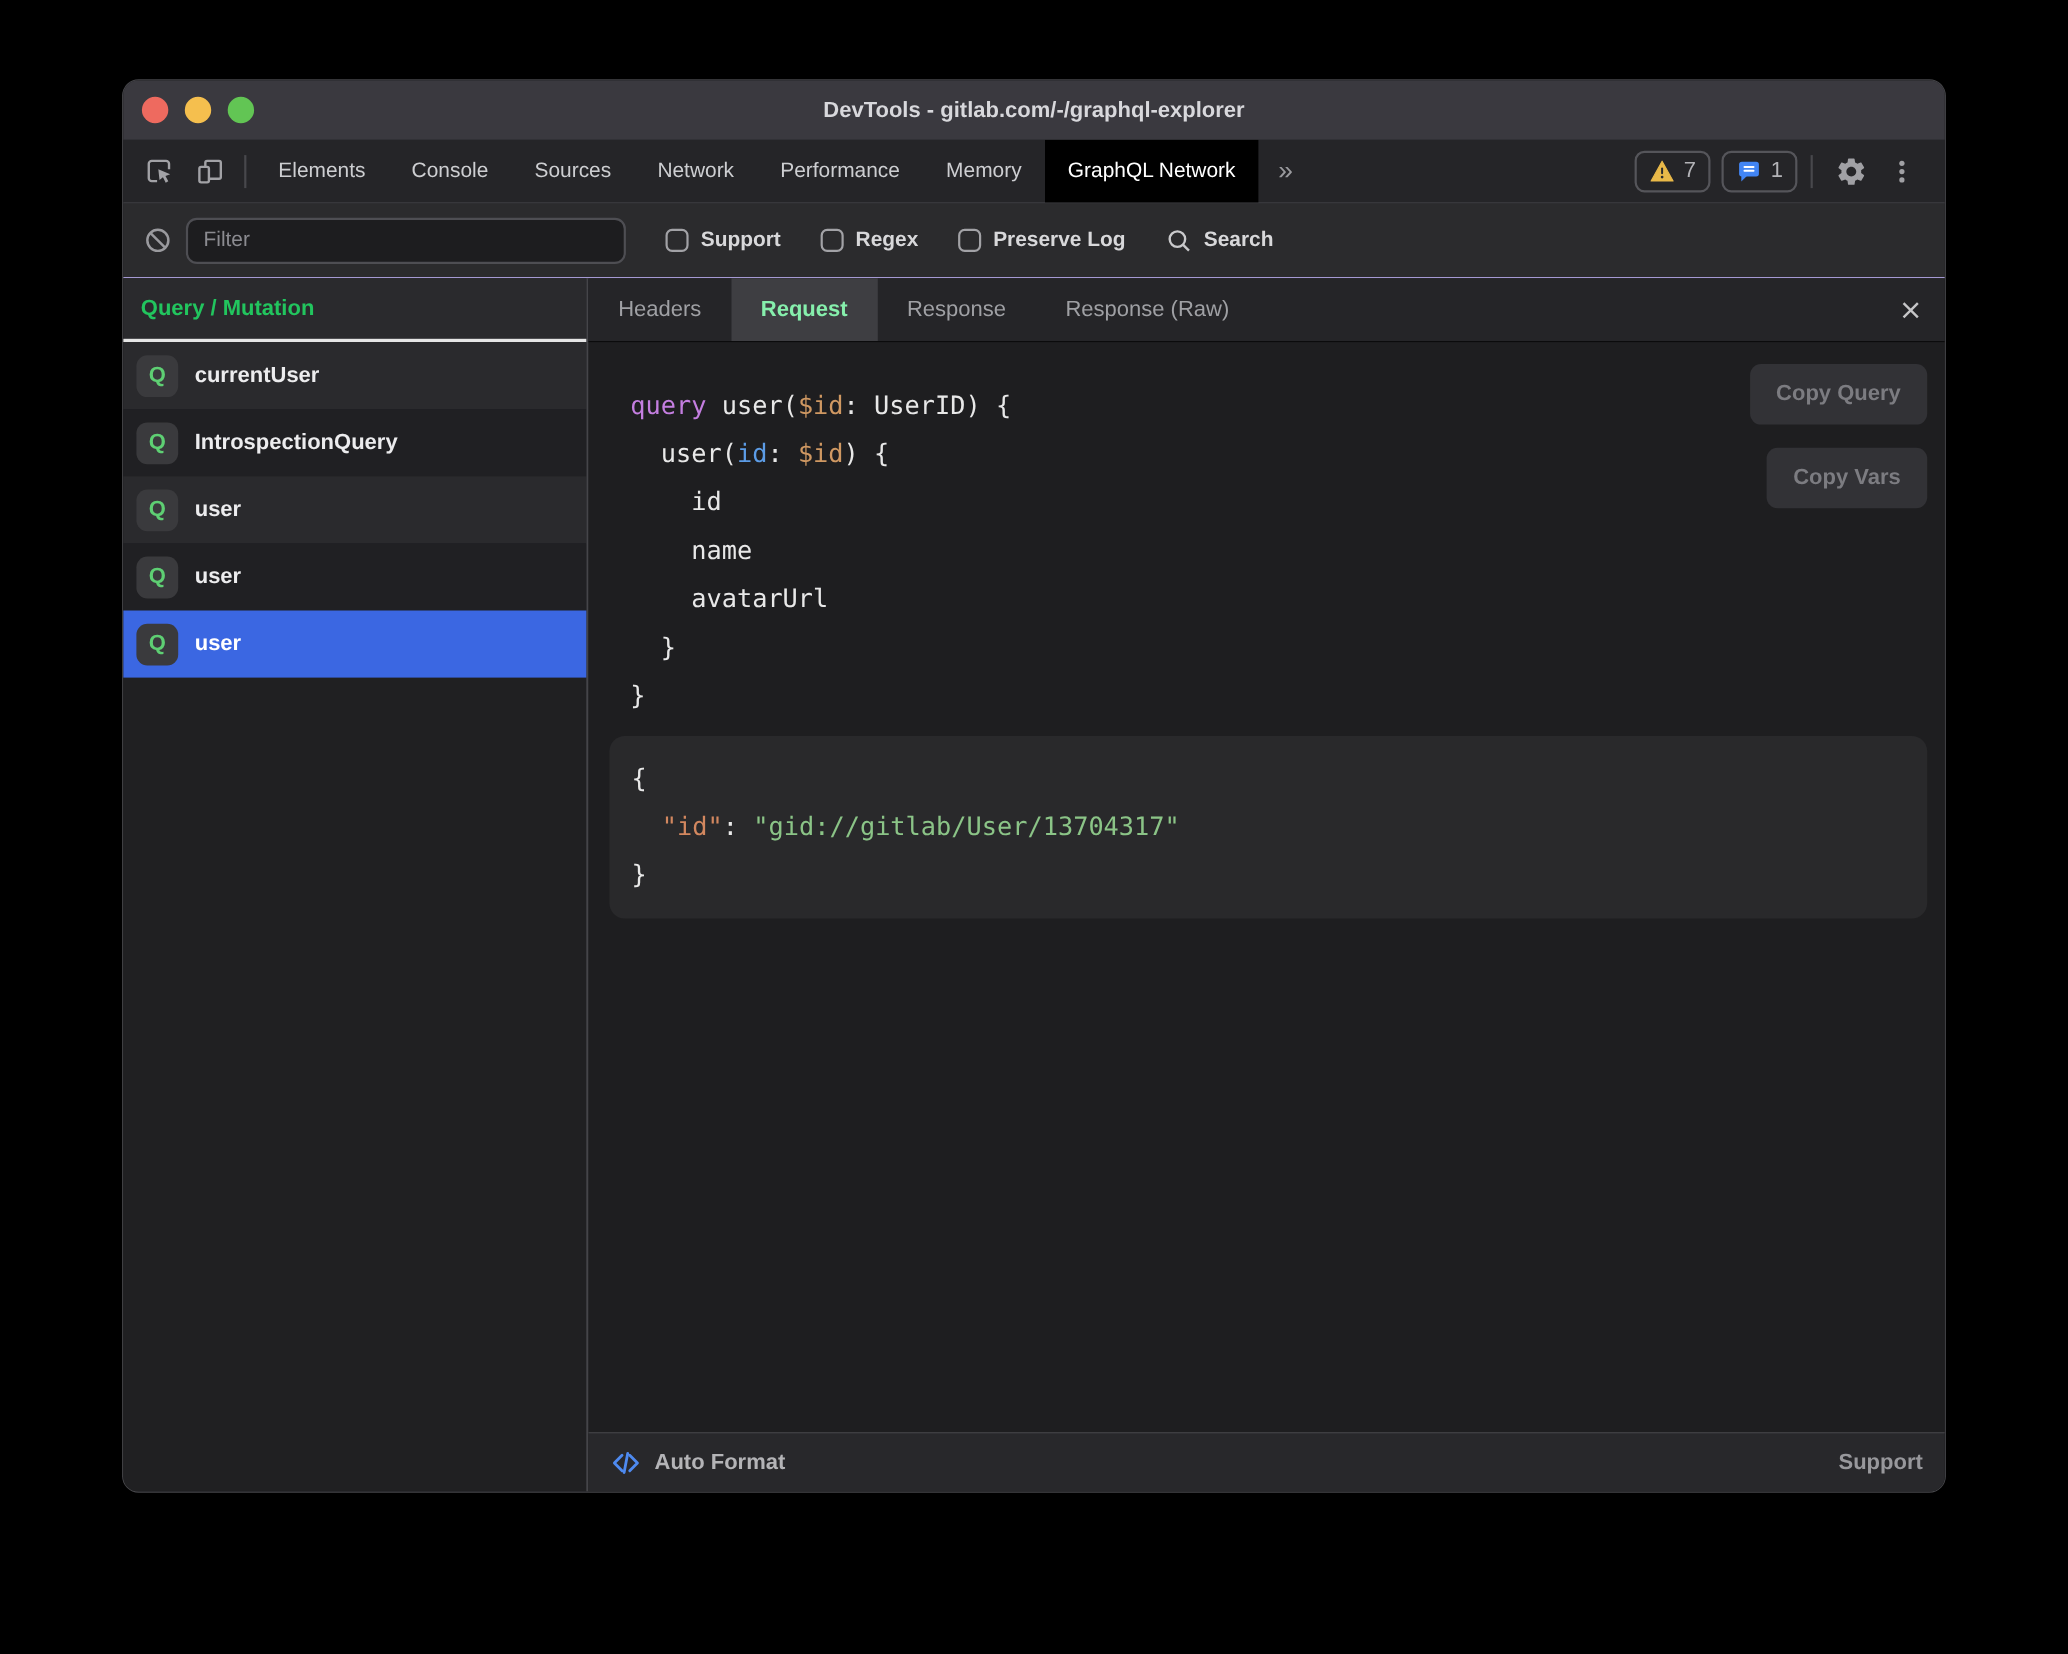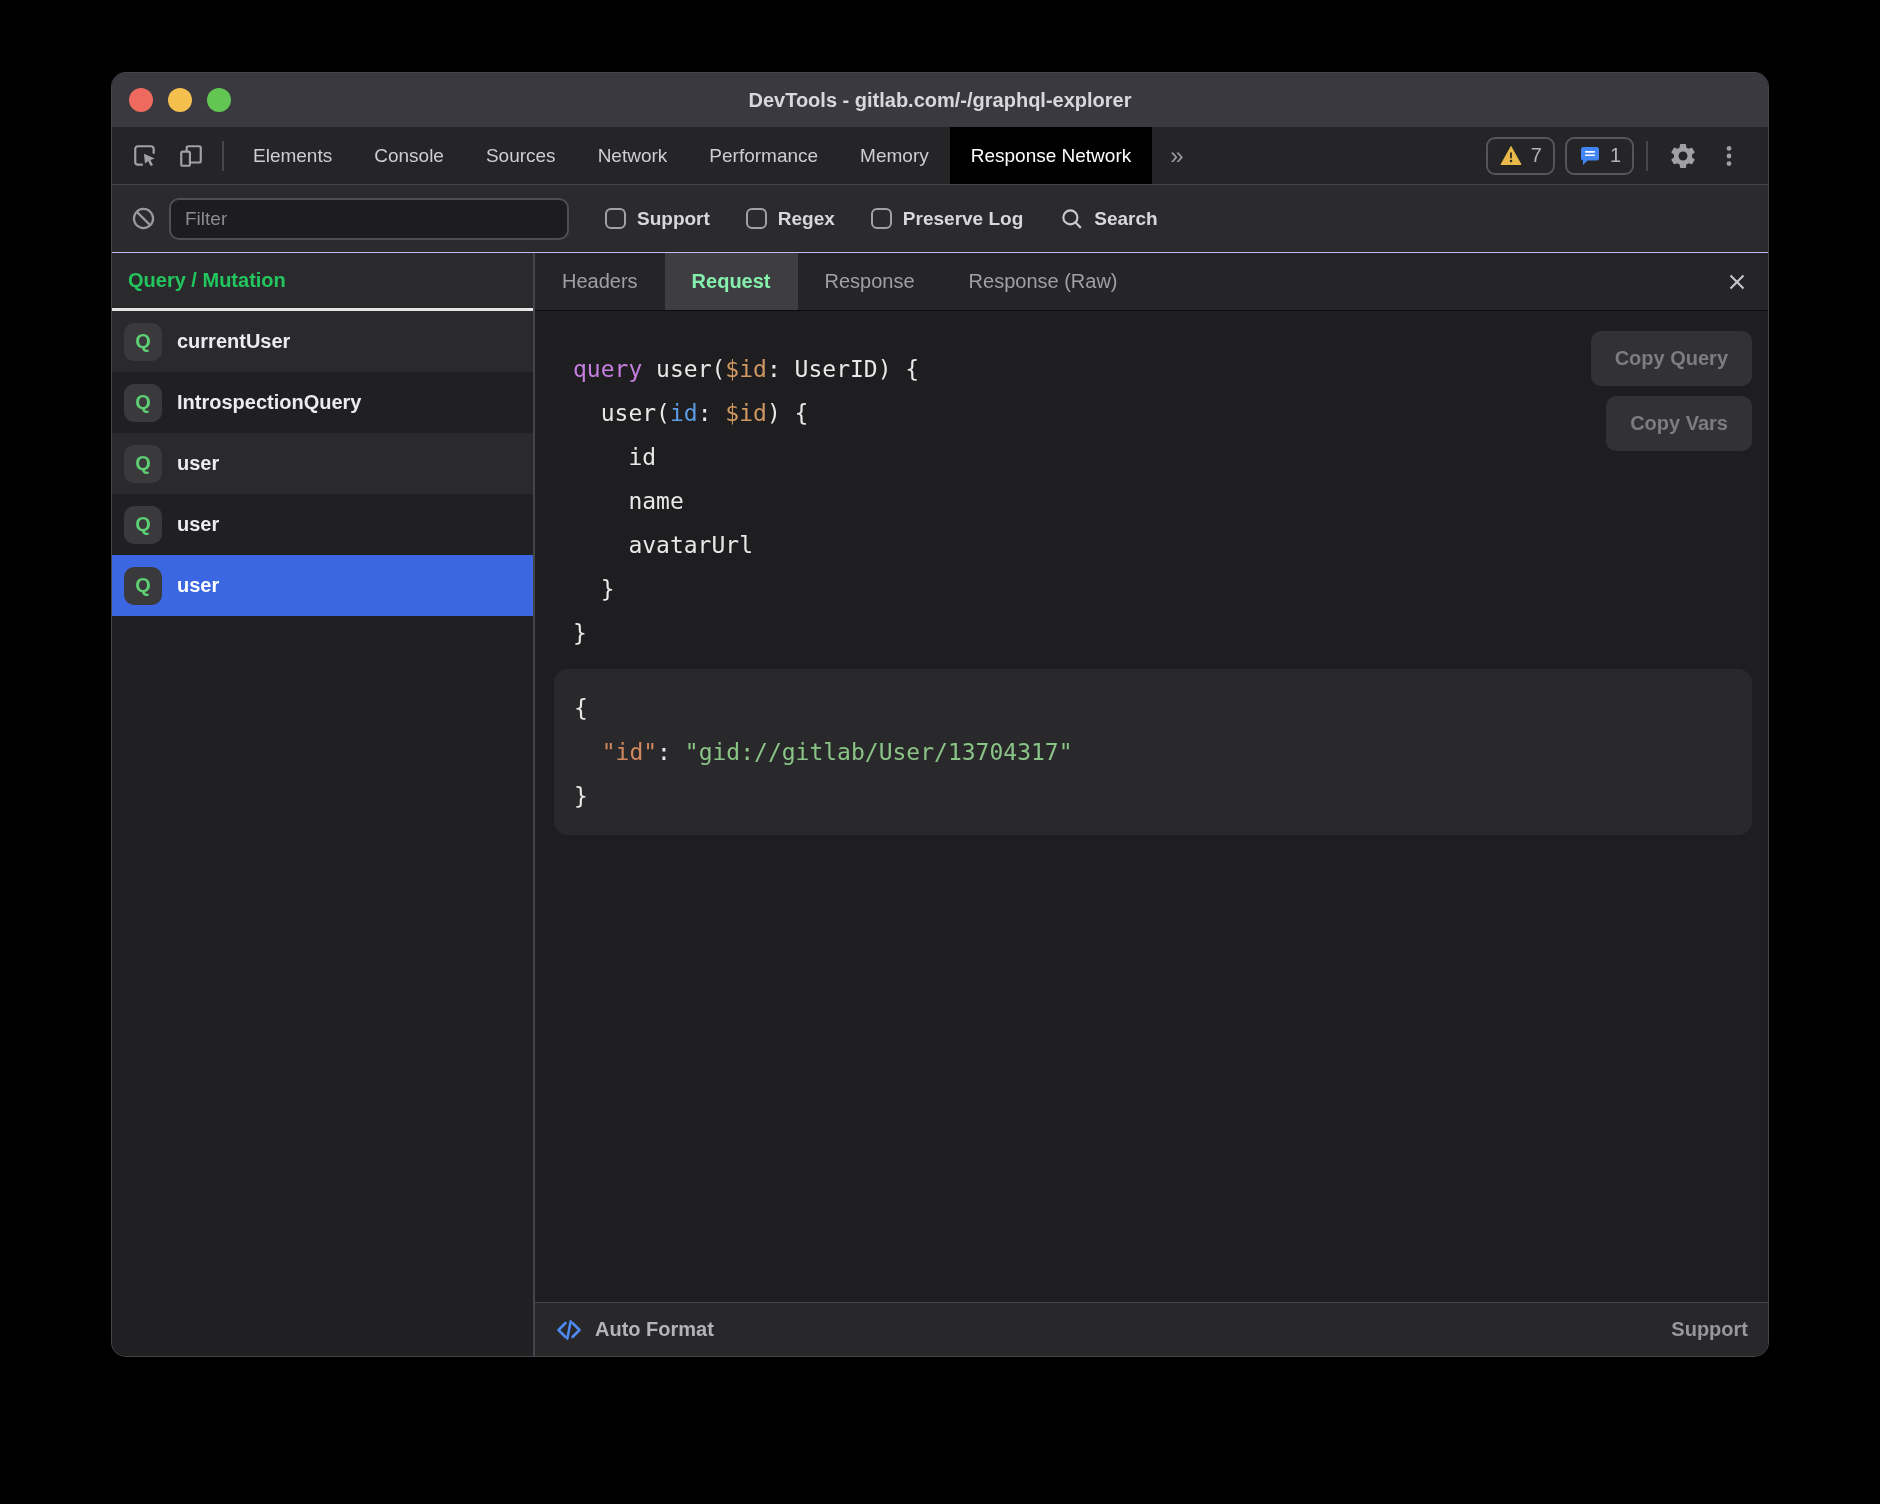--- a/index.html
+++ b/index.html
@@ -66,21 +66,21 @@
   .subtab.active{ background:#3e3e42; color:#86efac; font-weight:600; }
   .close-btn{ margin-left:auto; width:62px; display:flex; align-items:center; justify-content:center; }
 
   .content{ flex:1; position:relative; overflow:hidden; }
   .code{ margin:36px 0 0 38px; font:23px/44px "DejaVu Sans Mono",monospace; white-space:pre; }
   .code-line{ white-space:pre; }
   .tok-kw{ color:#c47ee0; } .tok-var{ color:#cf9862; } .tok-attr{ color:#5c9ce6; }
   .tok-p{ color:#e8e8e8; }  .tok-key{ color:#d2875f; } .tok-str{ color:#8bc487; }
 
   .copy-col{ position:absolute; top:20px; right:16px; display:flex; flex-direction:column;
-             align-items:flex-end; gap:10px; }
+             align-items:flex-end; gap:21px; }
   .copy-btn{ height:55px; background:#323236; border:none; border-radius:10px;
              color:#7c7c81; font-size:20px; font-weight:600; padding:0 24px;
              font-family:inherit; white-space:nowrap; }
 
   .varbox{ margin:14px 16px 0 19px; background:#29292b; border-radius:14px;
            padding:17px 20px; font:23px/44px "DejaVu Sans Mono",monospace; white-space:pre; }
 
   .bottombar{ height:54px; border-top:1px solid #454549; background:#28282b;
               display:flex; align-items:center; padding:0 20px; }
   .bb-label{ color:#b4b4b7; font-size:20px; font-weight:700; margin-left:12px; }
@@ -116,21 +116,21 @@
       </svg>
     </div>
     <div class="vsep"></div>
 
     <div class="tab">Elements</div>
     <div class="tab">Console</div>
     <div class="tab">Sources</div>
     <div class="tab">Network</div>
     <div class="tab">Performance</div>
     <div class="tab">Memory</div>
-    <div class="tab active">Response Network</div>
+    <div class="tab active">GraphQL Network</div>
     <div class="overflow-chevron">»</div>
 
     <div class="spacer"></div>
 
     <div class="badge-btn">
       <svg width="24" height="24" viewBox="0 0 24 24">
         <path d="M12 2.5 L22 20.5 H2 Z" fill="#e9b949" stroke="#e9b949" stroke-width="1" stroke-linejoin="round"></path>
         <rect x="11.1" y="8.2" width="1.8" height="6.2" rx="0.9" fill="#2b2b2d"></rect>
         <circle cx="12" cy="17" r="1.25" fill="#2b2b2d"></circle>
       </svg>

